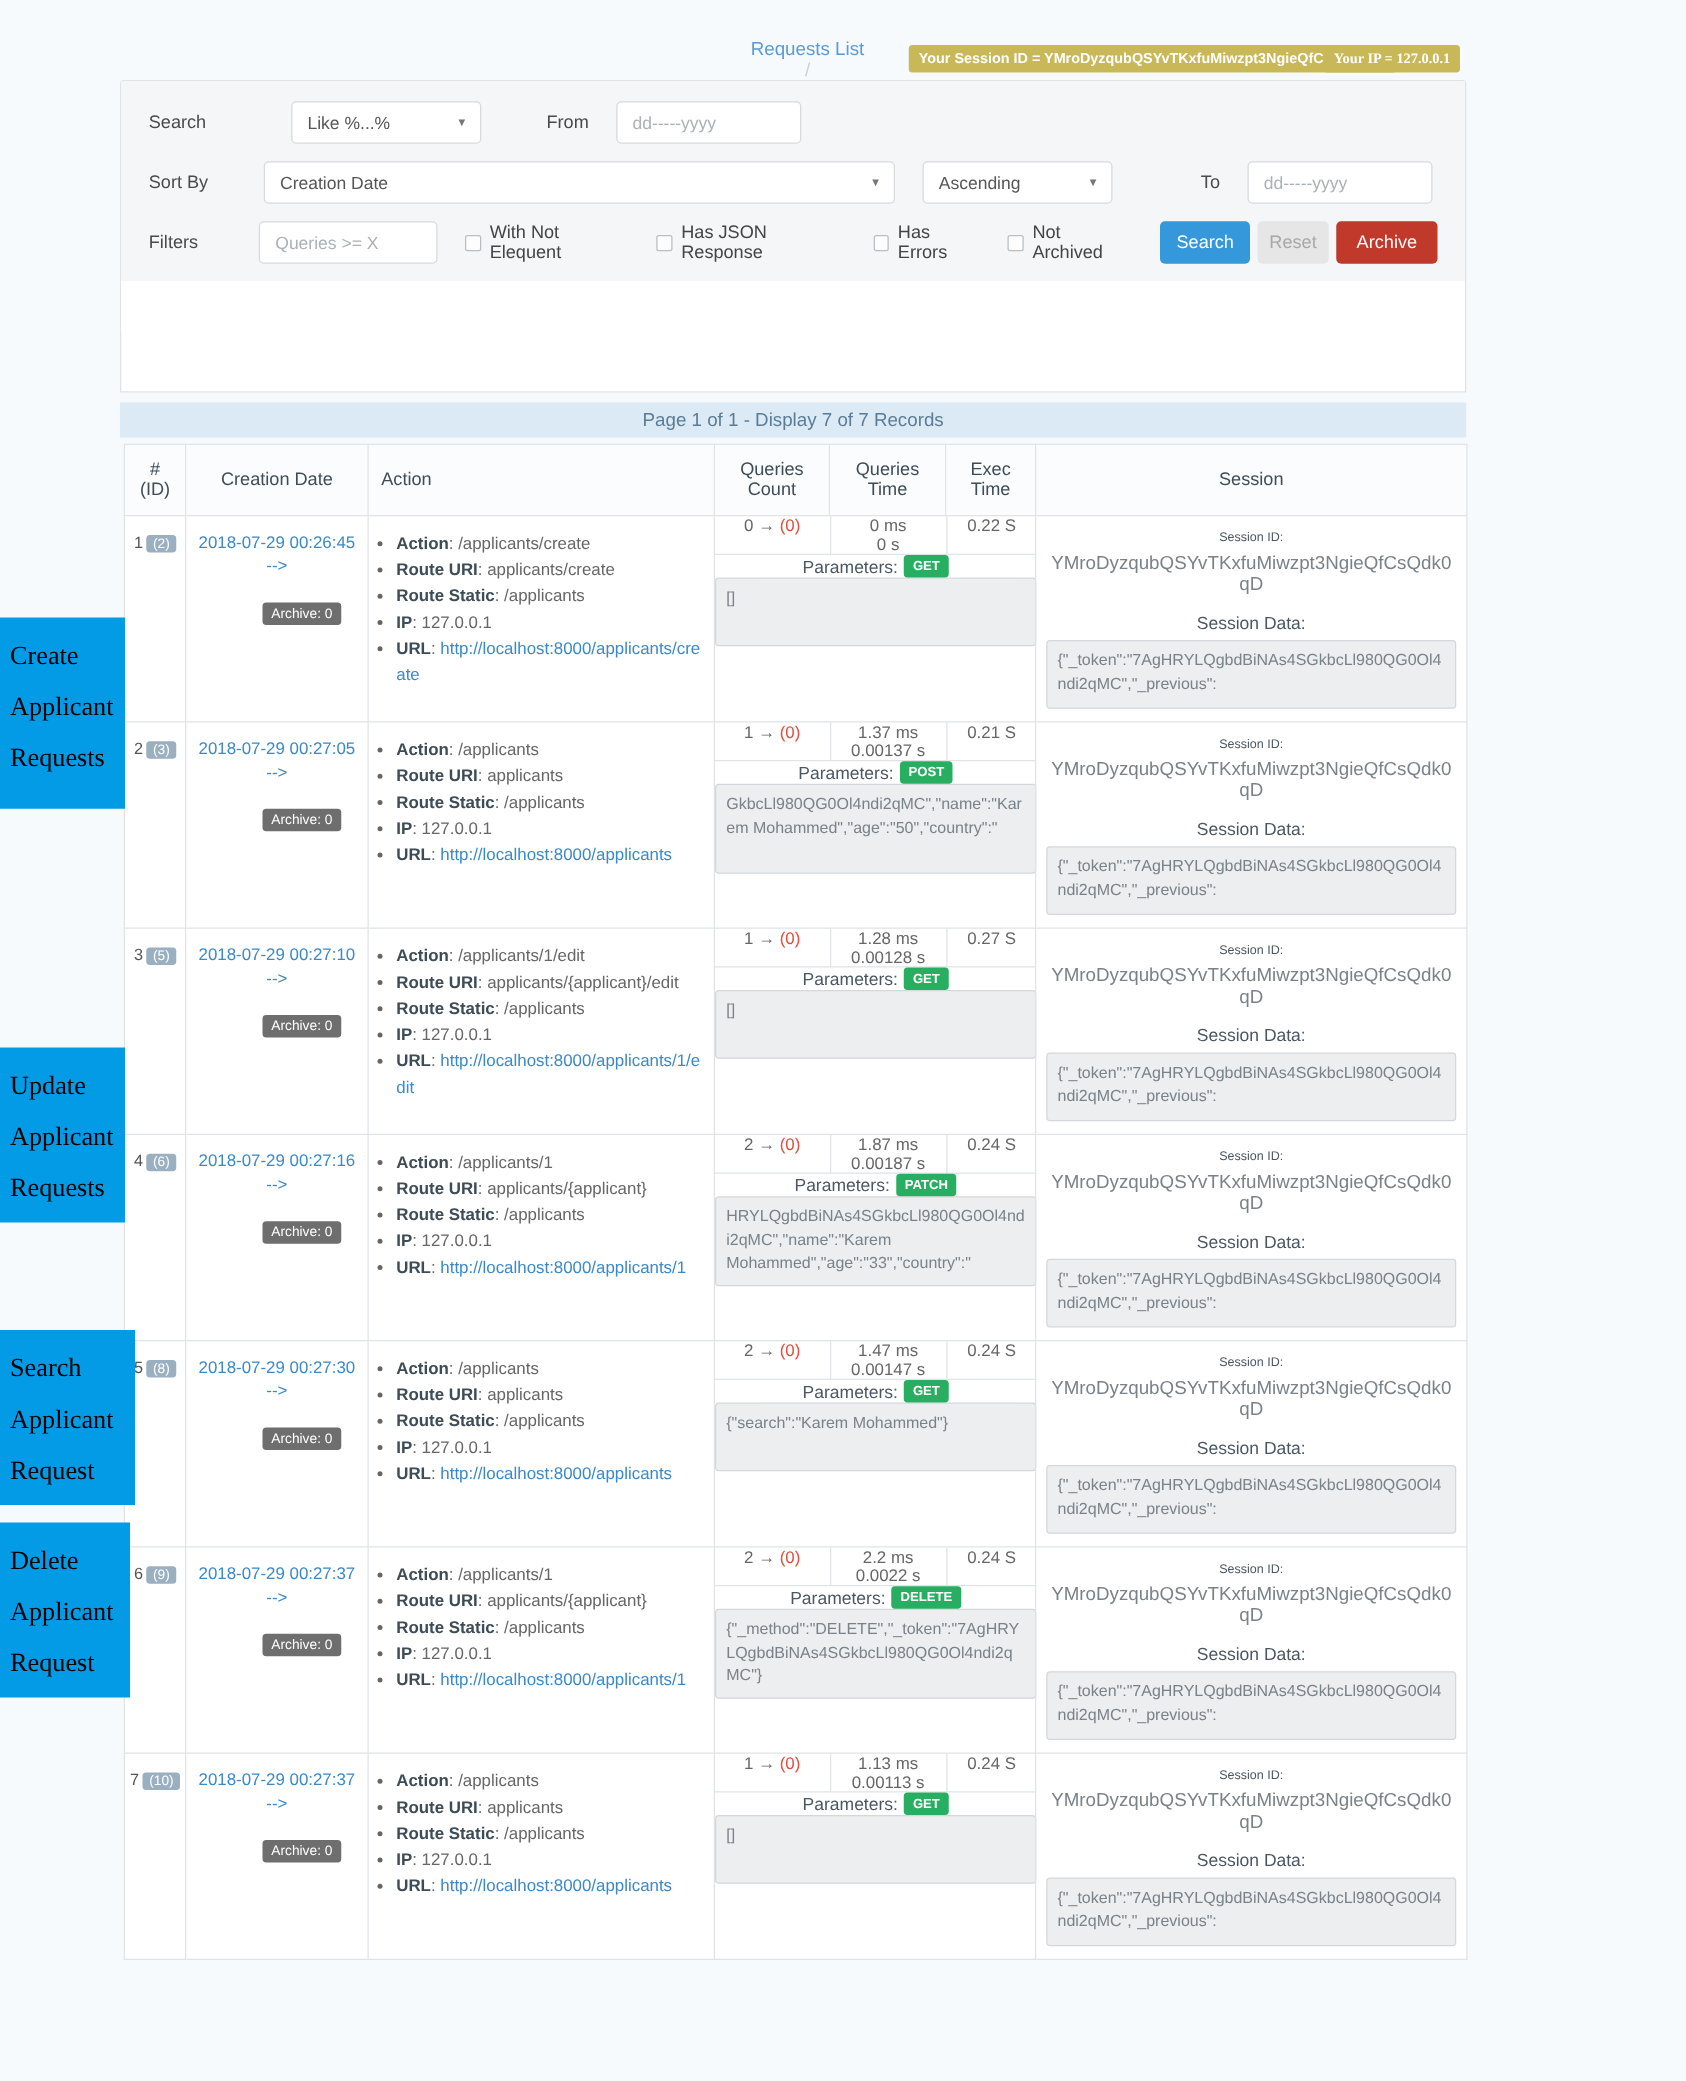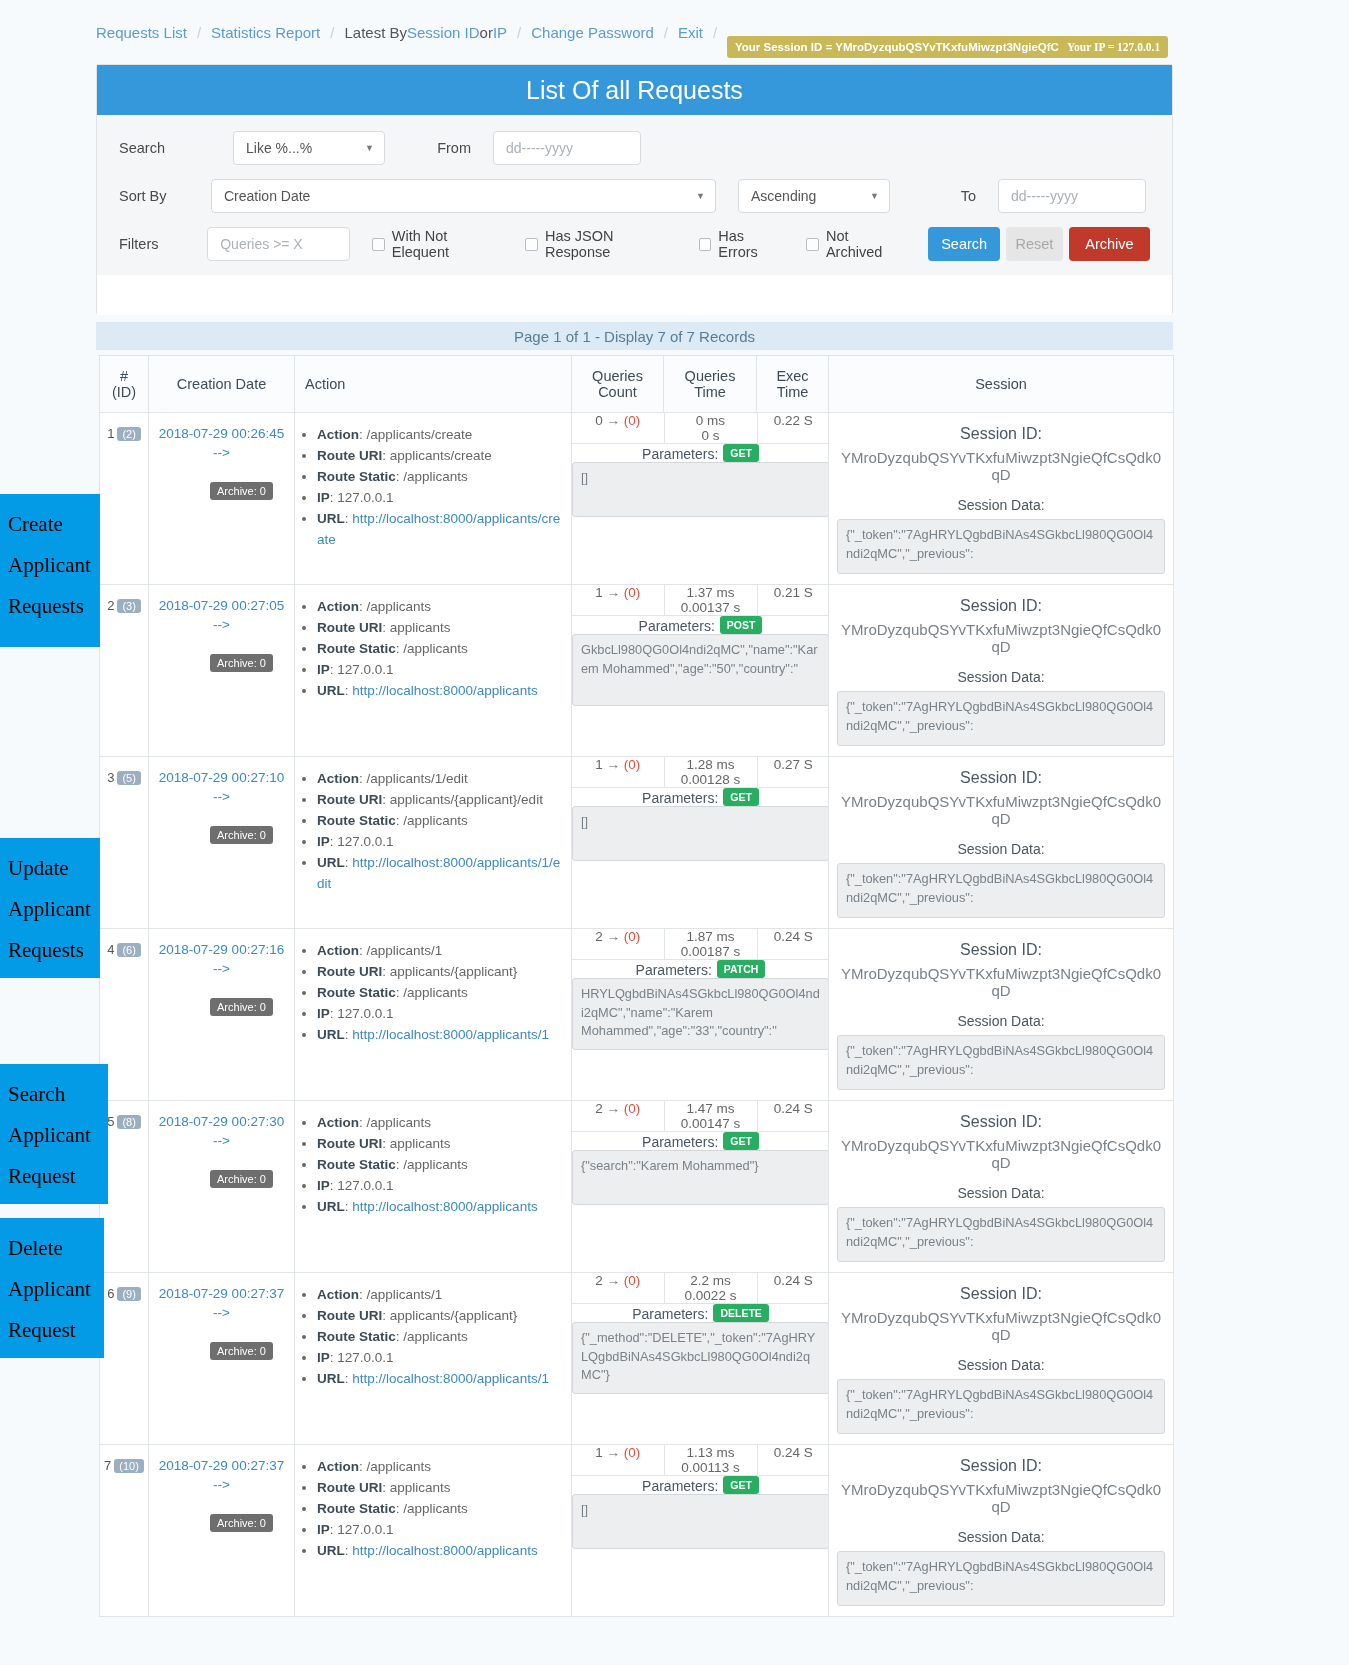--- a/index.html
+++ b/index.html
@@ -8,21 +8,21 @@
     width:1349px; height:1665px;
     background:#f7fafc;
     font-family:"Liberation Sans", sans-serif;
     font-size:14px;
     color:#444;
     position:relative;
     overflow:hidden;
   }
 
   
-  #topnav { position:absolute; left:96px; top:15px; width:1100px; height:34px; display:flex; align-items:center; font-size:15px; }
+  #topnav { position:absolute; left:96px; top:31px; width:1100px; height:34px; display:flex; align-items:center; font-size:15px;flex-direction:column; }
   #topnav a { color:#5b9bd5; text-decoration:none; }
   #topnav .plain { color:#555; }
   #topnav .sep { color:#c8d0d8; margin:0 10px; }
 
   .badge-session { position:absolute; background:#c9b857; color:#fff; font-size:11.5px;
     font-weight:bold; padding:5px 8px; border-radius:3px; white-space:nowrap; }
   #badge-sid { left:727px; top:36px; }
   #badge-dash { left:1052px; top:36px; color:#8d8d8d; background:transparent; font-weight:normal;}
   #badge-ip { left:1059px; top:36px;font-family:Liberation Serif, serif; }
 
@@ -101,21 +101,21 @@
   .params-lbl { font-size:14px; color:#4a5763; }
   .meth { display:inline-block; color:#fff; font-size:10.5px; font-weight:bold;
      padding:3px 7px; border-radius:3px; margin-left:5px; background:#27ae60; vertical-align:2px;}
   .ta { width:100%; height:55px; border:1px solid #d4d8dc; border-radius:3px;
      background:#eceef0; color:#7a8289; font-size:12.8px; padding:6px 8px;
      resize:none; overflow:auto; font-family:"Liberation Sans", sans-serif;
      line-height:1.45; text-align:left; display:block; }
   .ta.tall { height:72px; }
 
   .cell-sess { text-align:center; padding:12px 8px 10px 8px !important; }
-  .sess-lbl { font-size:16px; color:#4a5763; }
+  .sess-lbl { font-size:10px; color:#4a5763; }
   .sess-val { font-size:15px; color:#7a8289; margin-top:6px; word-break:break-all; }
   .sess-dlbl { font-size:14px; color:#4a5763; margin-top:14px; }
   .sess-ta { margin-top:6px; }
 
   
   .anno { position:absolute; background:#039be5; color:#000;
     font-family:"Liberation Serif", serif; font-size:21px; line-height:1.95;
     padding:10px 8px 8px 8px; }
   #anno-create { left:0; top:494px; width:100px; height:153px; }
   #anno-update { left:0; top:838px; width:100px; height:140px; }
@@ -139,21 +139,20 @@
   <span class="sep">/</span>
   <a href="#">Exit</a>
   <span class="sep">/</span>
 </div>
 
 <div class="badge-session" id="badge-sid">Your Session ID = YMroDyzqubQSYvTKxfuMiwzpt3NgieQfCsQdk0qD</div>
 <div class="badge-session" id="badge-dash">-</div>
 <div class="badge-session" id="badge-ip">Your IP = 127.0.0.1</div>
 
 <div id="panel">
-  <div id="panel-head">List Of all Requests</div>
   <div id="panel-body">
 
     <div class="frow">
       <div class="flabel">Search</div>
       <div class="fselect" id="like-select">
         <span>Like %...%</span>
         <span class="caret">▼</span>
       </div>
       <div class="fromto-label">From</div>
       <input class="finput date-input" type="text" placeholder="dd-----yyyy" style="">

